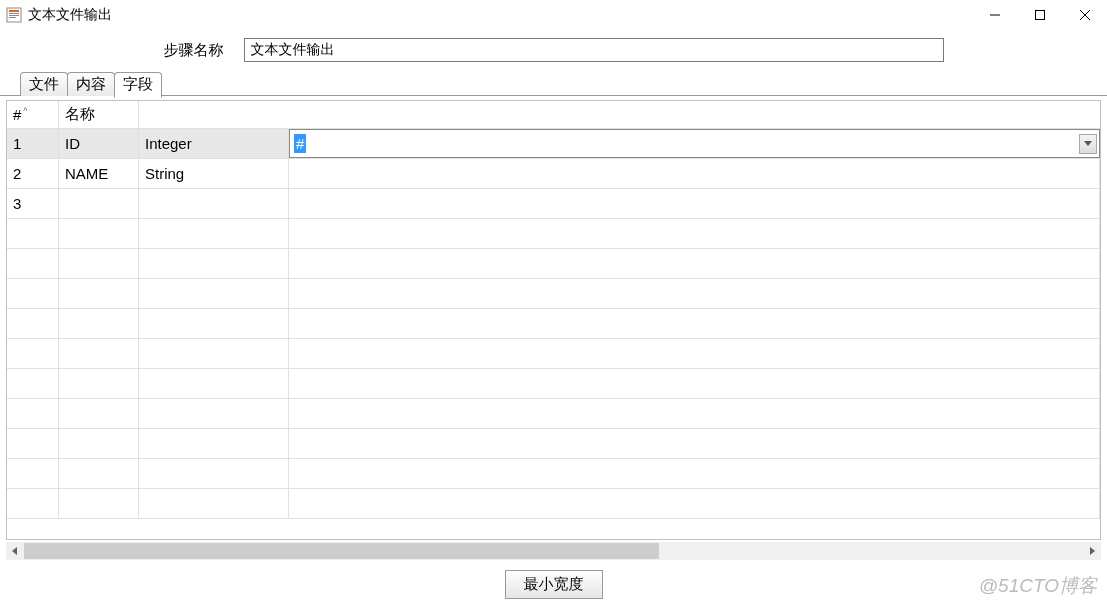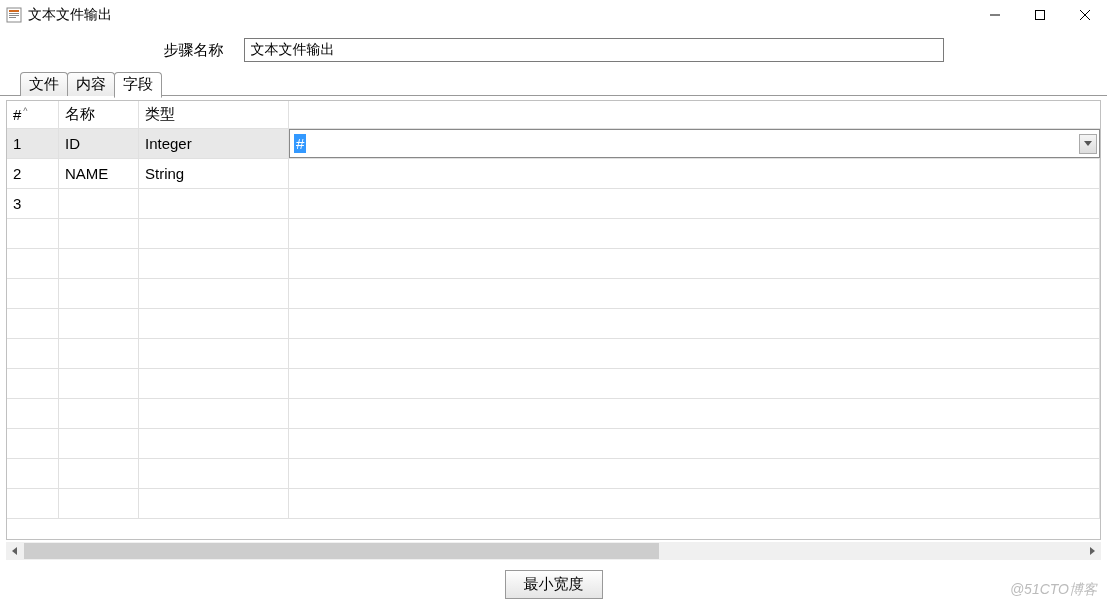--- a/index.html
+++ b/index.html
@@ -221,21 +221,21 @@
       font-size: 15px;
       background: linear-gradient(to bottom, #fefefe, #e5e5e5);
       border: 1px solid #999;
       cursor: pointer;
       font-family: inherit;
     }
     .watermark {
       position: absolute;
       right: 10px;
       bottom: 8px;
-      font-size: 14px;
+      font-size: 19px;
       color: #bbbbbb;
       font-style: italic;
     }
   </style>
 </head>
 <body>
 
 <div class="titlebar">
   <div class="titlebar-left">
     <span class="titlebar-icon">
@@ -281,21 +281,20 @@
 </div>
 <div class="tab-content-border"></div>
 
 <div class="grid-container">
   <div class="grid-header">
     <div class="grid-header-cell col-num">
       <span>#</span>
       <span class="sort-indicator">^</span>
     </div>
     <div class="grid-header-cell col-name">名称</div>
-    <div class="grid-header-cell col-type">类型</div>
   </div>
   <div class="grid-body" id="grid-body">
       <div class="grid-row selected">
         <div class="grid-cell col-num">1</div>
         <div class="grid-cell col-name">ID</div>
         <div class="grid-cell col-type">Integer</div>
         <div class="grid-cell col-format editing">
           <span class="edit-value">#</span>
           <div class="dropdown-arrow">
             <svg width="8" height="6" viewBox="0 0 8 6">

